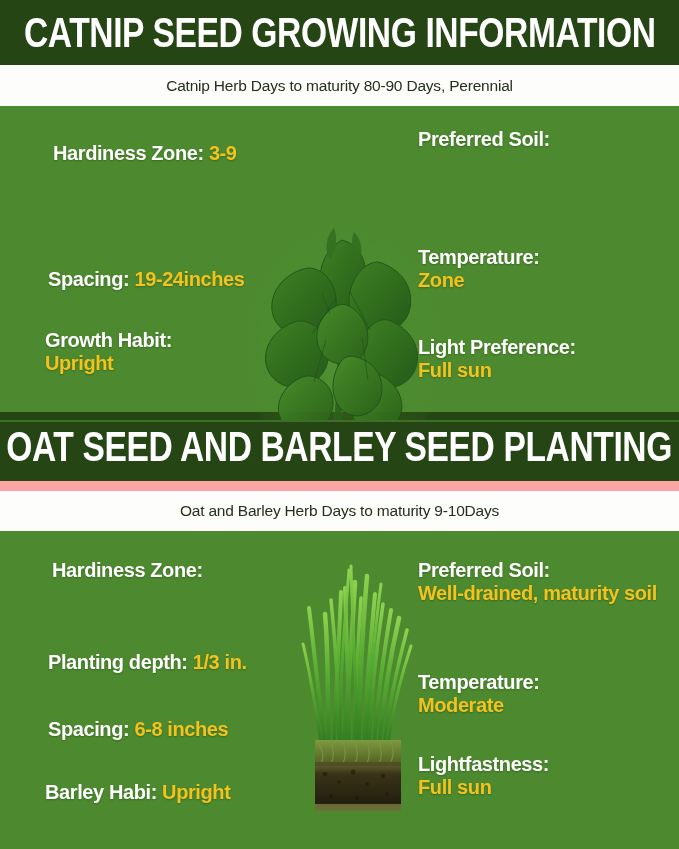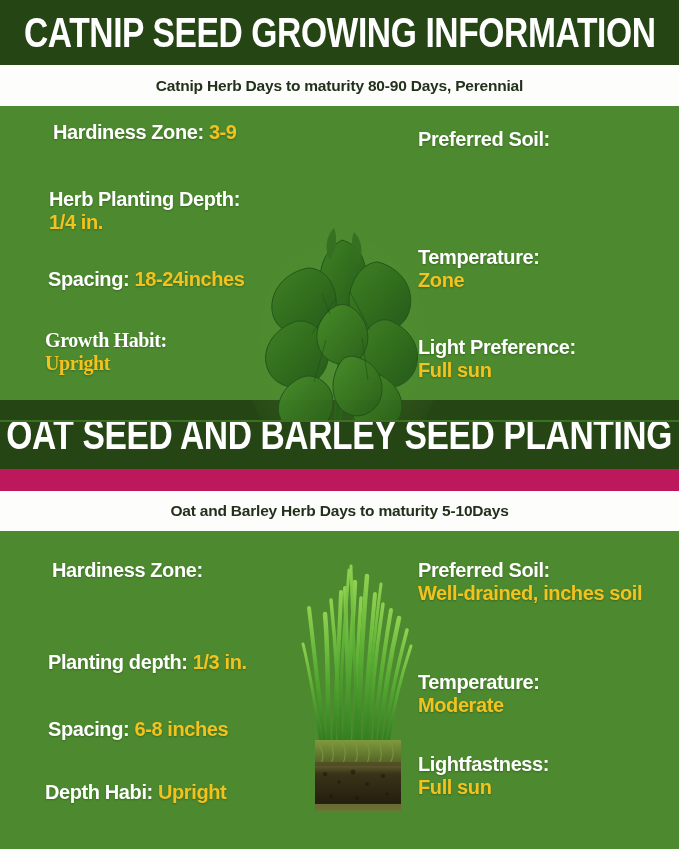--- a/index.html
+++ b/index.html
@@ -8,21 +8,21 @@
     background: #ffffff;
   }
   body {
     font-family: "Liberation Sans", sans-serif;
   }
   .infographic {
     position: relative;
     width: 679px;
     height: 849px;
     overflow: hidden;
-    background: #be185d;
+    background: #fca5a5;
   }
 
   
   .title-band {
     position: absolute;
     left: 0;
     width: 679px;
     background: #264514;
     display: flex;
     align-items: center;
@@ -47,21 +47,21 @@
     width: 679px;
     background: #fdfdfb;
     display: flex;
     align-items: center;
     justify-content: center;
     box-sizing: border-box;
   }
   .subtitle-band .subtitle-text {
     color: #23301c;
     font-family: "Liberation Sans", sans-serif;
-    font-weight: bold;
+    font-weight: normal;
     font-size: 15.5px;
     letter-spacing: -0.2px;
     white-space: nowrap;
     line-height: 1;
   }
 
   
   .section-body {
     position: absolute;
     left: 0;
@@ -177,36 +177,32 @@
         </g>
 
         <g stroke="#1f4c15" stroke-width="0.9" fill="none" opacity="0.7">
           <path d="M84 84 L92 104 M98 88 L74 124 M112 82 L132 120 M88 130 L76 172 M124 128 L130 170"></path>
         </g>
       </svg>
     </div>
 
     <div class="col" id="s1-left" style="left:0; top:0; width:330px; height:316px;">
 
-      <div class="fact" style="left:53px; top:15px;text-align:center;">
+      <div class="fact" style="left:53px; top:36px;text-align:center;">
         <span>Hardiness Zone:</span>
         <span class="val">3-9</span>
       </div>
 
-      <div class="fact" style="left:49px; top:82px; width:275px;">
-        <span>Herb Planting Depth:</span><br>
-        <span class="val">1/4 in.</span>
-      </div>
 
       <div class="fact" style="left:48px; top:162px;">
         <span>Spacing:</span>
-        <span class="val">18-24inches</span>
-      </div>
-
-      <div class="fact" style="left:45px; top:223px; width:275px;font-family:Liberation Serif, serif;">
+        <span class="val">19-24inches</span>
+      </div>
+
+      <div class="fact" style="left:45px; top:223px; width:275px;">
         <span>Growth Habit:</span><br>
         <span class="val">Upright</span>
       </div>
     </div>
 
     <div class="col" id="s1-right" style="left:330px; top:0; width:349px; height:316px;">
 
       <div class="fact" style="left:88px; top:22px; width:245px;">
         <span>Preferred Soil:</span><br>
       </div>
@@ -218,26 +214,26 @@
 
       <div class="fact" style="left:88px; top:222px; width:245px;margin-top:8px;">
         <span>Light Preference:</span><br>
         <span class="val">Full sun</span>
       </div>
     </div>
   </div>
 
   <div class="divider-line" style="top:420px;"></div>
 
-  <div class="title-band" id="s2-title-band" style="top:400px; height:69px;">
+  <div class="title-band" id="s2-title-band" style="top:412px; height:69px;">
     <span class="title-text" style="font-size:42px;">OAT SEED AND BARLEY SEED PLANTING</span>
   </div>
 
   <div class="subtitle-band" id="s2-subtitle-band" style="top:491px; height:40px;">
-    <span class="subtitle-text">Oat and Barley Herb Days to maturity 5-10Days</span>
+    <span class="subtitle-text">Oat and Barley Herb Days to maturity 9-10Days</span>
   </div>
 
   <div class="section-body" id="section2-body" style="top:531px; height:318px;">
 
     <div class="art" id="grass-art" style="top:17px;">
       <svg viewBox="0 0 130 272" width="130" height="272" aria-hidden="true">
         <defs>
           <linearGradient id="bladeg" x1="0" y1="0" x2="0" y2="1">
             <stop offset="0%" stop-color="#8fd14f"></stop>
             <stop offset="45%" stop-color="#59ad33"></stop>
@@ -310,30 +306,30 @@
         <span>Planting depth:</span>
         <span class="val">1/3 in.</span>
       </div>
 
       <div class="fact" style="left:48px; top:187px;">
         <span>Spacing:</span>
         <span class="val">6-8 inches</span>
       </div>
 
       <div class="fact" style="left:45px; top:250px;">
-        <span>Depth Habi:</span>
+        <span>Barley Habi:</span>
         <span class="val">Upright</span>
       </div>
     </div>
 
     <div class="col" id="s2-right" style="left:330px; top:0; width:349px; height:318px;">
 
       <div class="fact" style="left:88px; top:28px; width:245px;">
         <span>Preferred Soil:</span><br>
-        <span class="val">Well-drained, inches soil</span>
+        <span class="val">Well-drained, maturity soil</span>
       </div>
 
       <div class="fact" style="left:88px; top:140px; width:245px;">
         <span>Temperature:</span><br>
         <span class="val">Moderate</span>
       </div>
 
       <div class="fact" style="left:88px; top:222px; width:245px;">
         <span>Lightfastness:</span><br>
         <span class="val">Full sun</span>

